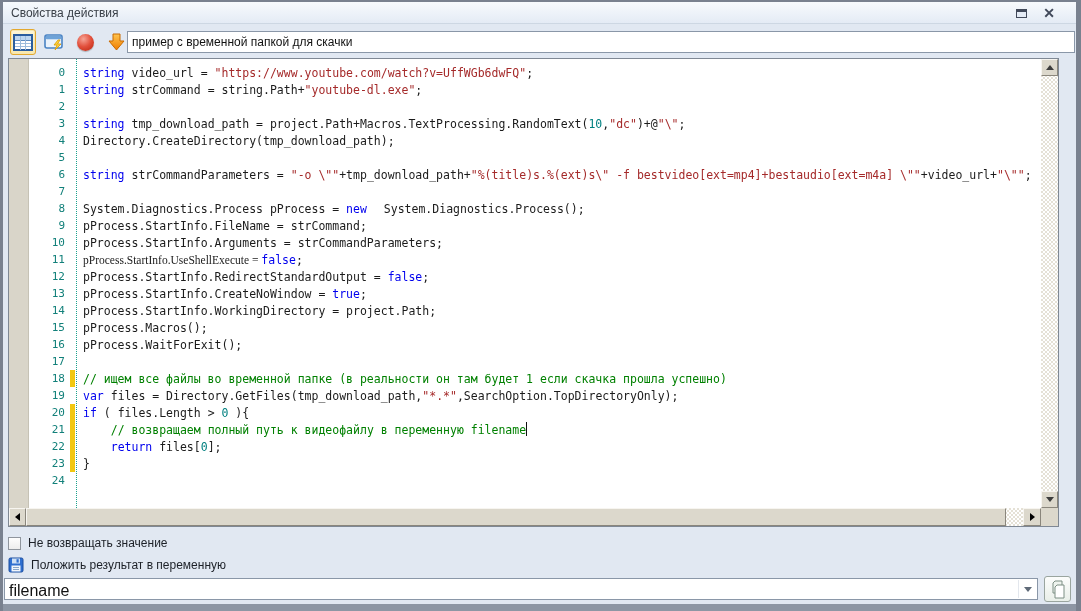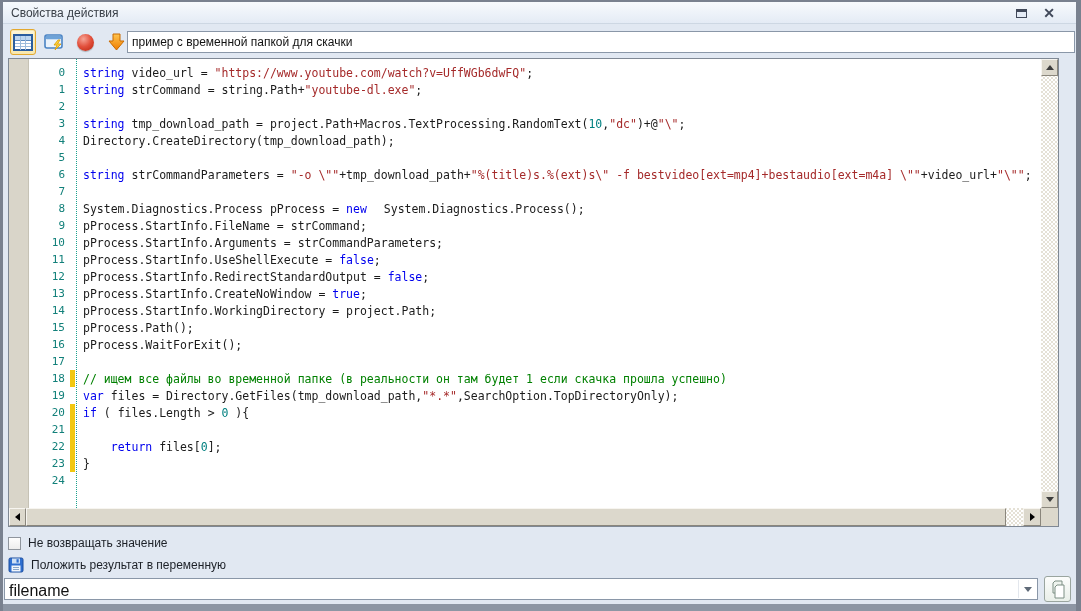--- a/index.html
+++ b/index.html
@@ -143,31 +143,31 @@
         <div class="row"><span class="ln" style="color: rgb(18, 128, 122);">1</span><span class="mark"></span><span class="code"><span style="color: rgb(0, 0, 238);">string</span><span style="color: rgb(27, 27, 27);"> strCommand = string.Path+</span><span style="color: rgb(165, 42, 42);">"youtube-dl.exe"</span><span style="color: rgb(27, 27, 27);">;</span></span></div>
         <div class="row"><span class="ln" style="color: rgb(18, 128, 122);">2</span><span class="mark"></span><span class="code"></span></div>
         <div class="row"><span class="ln" style="color: rgb(18, 128, 122);">3</span><span class="mark"></span><span class="code"><span style="color: rgb(0, 0, 238);">string</span><span style="color: rgb(27, 27, 27);"> tmp_download_path = project.Path+Macros.TextProcessing.RandomText(</span><span style="color: rgb(1, 128, 128);">10</span><span style="color: rgb(27, 27, 27);">,</span><span style="color: rgb(165, 42, 42);">"dc"</span><span style="color: rgb(27, 27, 27);">)+@</span><span style="color: rgb(165, 42, 42);">"\"</span><span style="color: rgb(27, 27, 27);">;</span></span></div>
         <div class="row"><span class="ln" style="color: rgb(18, 128, 122);">4</span><span class="mark"></span><span class="code"><span style="color: rgb(27, 27, 27);">Directory.CreateDirectory(tmp_download_path);</span></span></div>
         <div class="row"><span class="ln" style="color: rgb(18, 128, 122);">5</span><span class="mark"></span><span class="code"></span></div>
         <div class="row"><span class="ln" style="color: rgb(18, 128, 122);">6</span><span class="mark"></span><span class="code"><span style="color: rgb(0, 0, 238);">string</span><span style="color: rgb(27, 27, 27);"> strCommandParameters = </span><span style="color: rgb(165, 42, 42);">"-o \""</span><span style="color: rgb(27, 27, 27);">+tmp_download_path+</span><span style="color: rgb(165, 42, 42);">"%(title)s.%(ext)s\" -f bestvideo[ext=mp4]+bestaudio[ext=m4a] \""</span><span style="color: rgb(27, 27, 27);">+video_url+</span><span style="color: rgb(165, 42, 42);">"\""</span><span style="color: rgb(27, 27, 27);">;</span></span></div>
         <div class="row"><span class="ln" style="color: rgb(18, 128, 122);">7</span><span class="mark"></span><span class="code"></span></div>
         <div class="row"><span class="ln" style="color: rgb(18, 128, 122);">8</span><span class="mark"></span><span class="code"><span style="color: rgb(27, 27, 27);">System.Diagnostics.Process pProcess = </span><span style="color: rgb(0, 0, 238);">new</span><span style="color: rgb(27, 27, 27); padding-left: 10px;"> System.Diagnostics.Process();</span></span></div>
         <div class="row"><span class="ln" style="color: rgb(18, 128, 122);">9</span><span class="mark"></span><span class="code"><span style="color: rgb(27, 27, 27);">pProcess.StartInfo.FileName = strCommand;</span></span></div>
         <div class="row"><span class="ln" style="color: rgb(18, 128, 122);">10</span><span class="mark"></span><span class="code"><span style="color: rgb(27, 27, 27);">pProcess.StartInfo.Arguments = strCommandParameters;</span></span></div>
-        <div class="row"><span class="ln" style="color: rgb(18, 128, 122);">11</span><span class="mark"></span><span class="code"><span style="color: rgb(27, 27, 27);">pProcess.StartInfo.UseShellExecute = </span><span style="color: rgb(0, 0, 238);">false</span><span style="color: rgb(27, 27, 27);">;</span></span></div>
+        <div class="row"><span class="ln" style="color: rgb(18, 128, 122);">11</span><span class="mark"></span><span class="code"><span style="color: rgb(27, 27, 27); font-family: Liberation Serif, serif;">pProcess.StartInfo.UseShellExecute = </span><span style="color: rgb(0, 0, 238);">false</span><span style="color: rgb(27, 27, 27);">;</span></span></div>
         <div class="row"><span class="ln" style="color: rgb(18, 128, 122);">12</span><span class="mark"></span><span class="code"><span style="color: rgb(27, 27, 27);">pProcess.StartInfo.RedirectStandardOutput = </span><span style="color: rgb(0, 0, 238);">false</span><span style="color: rgb(27, 27, 27);">;</span></span></div>
         <div class="row"><span class="ln" style="color: rgb(18, 128, 122);">13</span><span class="mark"></span><span class="code"><span style="color: rgb(27, 27, 27);">pProcess.StartInfo.CreateNoWindow = </span><span style="color: rgb(0, 0, 238);">true</span><span style="color: rgb(27, 27, 27);">;</span></span></div>
         <div class="row"><span class="ln" style="color: rgb(18, 128, 122);">14</span><span class="mark"></span><span class="code"><span style="color: rgb(27, 27, 27);">pProcess.StartInfo.WorkingDirectory = project.Path;</span></span></div>
-        <div class="row"><span class="ln" style="color: rgb(18, 128, 122);">15</span><span class="mark"></span><span class="code"><span style="color: rgb(27, 27, 27);">pProcess.Path();</span></span></div>
+        <div class="row"><span class="ln" style="color: rgb(18, 128, 122);">15</span><span class="mark"></span><span class="code"><span style="color: rgb(27, 27, 27);">pProcess.Macros();</span></span></div>
         <div class="row"><span class="ln" style="color: rgb(18, 128, 122);">16</span><span class="mark"></span><span class="code"><span style="color: rgb(27, 27, 27);">pProcess.WaitForExit();</span></span></div>
         <div class="row"><span class="ln" style="color: rgb(18, 128, 122);">17</span><span class="mark"></span><span class="code"></span></div>
         <div class="row"><span class="ln" style="color: rgb(18, 128, 122);">18</span><span class="mark" style="background: rgb(242, 200, 17);"></span><span class="code"><span style="color: rgb(0, 128, 0);">// ищем все файлы во временной папке (в реальности он там будет 1 если скачка прошла успешно)</span></span></div>
         <div class="row"><span class="ln" style="color: rgb(18, 128, 122);">19</span><span class="mark"></span><span class="code"><span style="color: rgb(0, 0, 238);">var</span><span style="color: rgb(27, 27, 27);"> files = Directory.GetFiles(tmp_download_path,</span><span style="color: rgb(165, 42, 42);">"*.*"</span><span style="color: rgb(27, 27, 27);">,SearchOption.TopDirectoryOnly);</span></span></div>
         <div class="row"><span class="ln" style="color: rgb(18, 128, 122);">20</span><span class="mark" style="background: rgb(242, 200, 17);"></span><span class="code"><span style="color: rgb(0, 0, 238);">if</span><span style="color: rgb(27, 27, 27);"> ( files.Length &gt; </span><span style="color: rgb(1, 128, 128);">0</span><span style="color: rgb(27, 27, 27);"> ){</span></span></div>
-        <div class="row"><span class="ln" style="color: rgb(18, 128, 122);">21</span><span class="mark" style="background: rgb(242, 200, 17);"></span></div>
+        <div class="row"><span class="ln" style="color: rgb(18, 128, 122);">21</span><span class="mark" style="background: rgb(242, 200, 17);"></span><span class="code"><span style="color: rgb(27, 27, 27);">    </span><span style="color: rgb(0, 128, 0);">// возвращаем полный путь к видеофайлу в переменную filename</span><span class="caret"></span></span></div>
         <div class="row"><span class="ln" style="color: rgb(18, 128, 122);">22</span><span class="mark" style="background: rgb(242, 200, 17);"></span><span class="code"><span style="color: rgb(27, 27, 27);">    </span><span style="color: rgb(0, 0, 238);">return</span><span style="color: rgb(27, 27, 27);"> files[</span><span style="color: rgb(1, 128, 128);">0</span><span style="color: rgb(27, 27, 27);">];</span></span></div>
         <div class="row"><span class="ln" style="color: rgb(18, 128, 122);">23</span><span class="mark" style="background: rgb(242, 200, 17);"></span><span class="code"><span style="color: rgb(27, 27, 27);">}</span></span></div>
         <div class="row"><span class="ln" style="color: rgb(18, 128, 122);">24</span><span class="mark"></span><span class="code"></span></div>
       </div>
 
     <div class="vscroll checker">
       <div class="sb-btn v-up">
           <span class="arr arr-up"></span>
         </div>
       <div class="sb-btn v-down">

